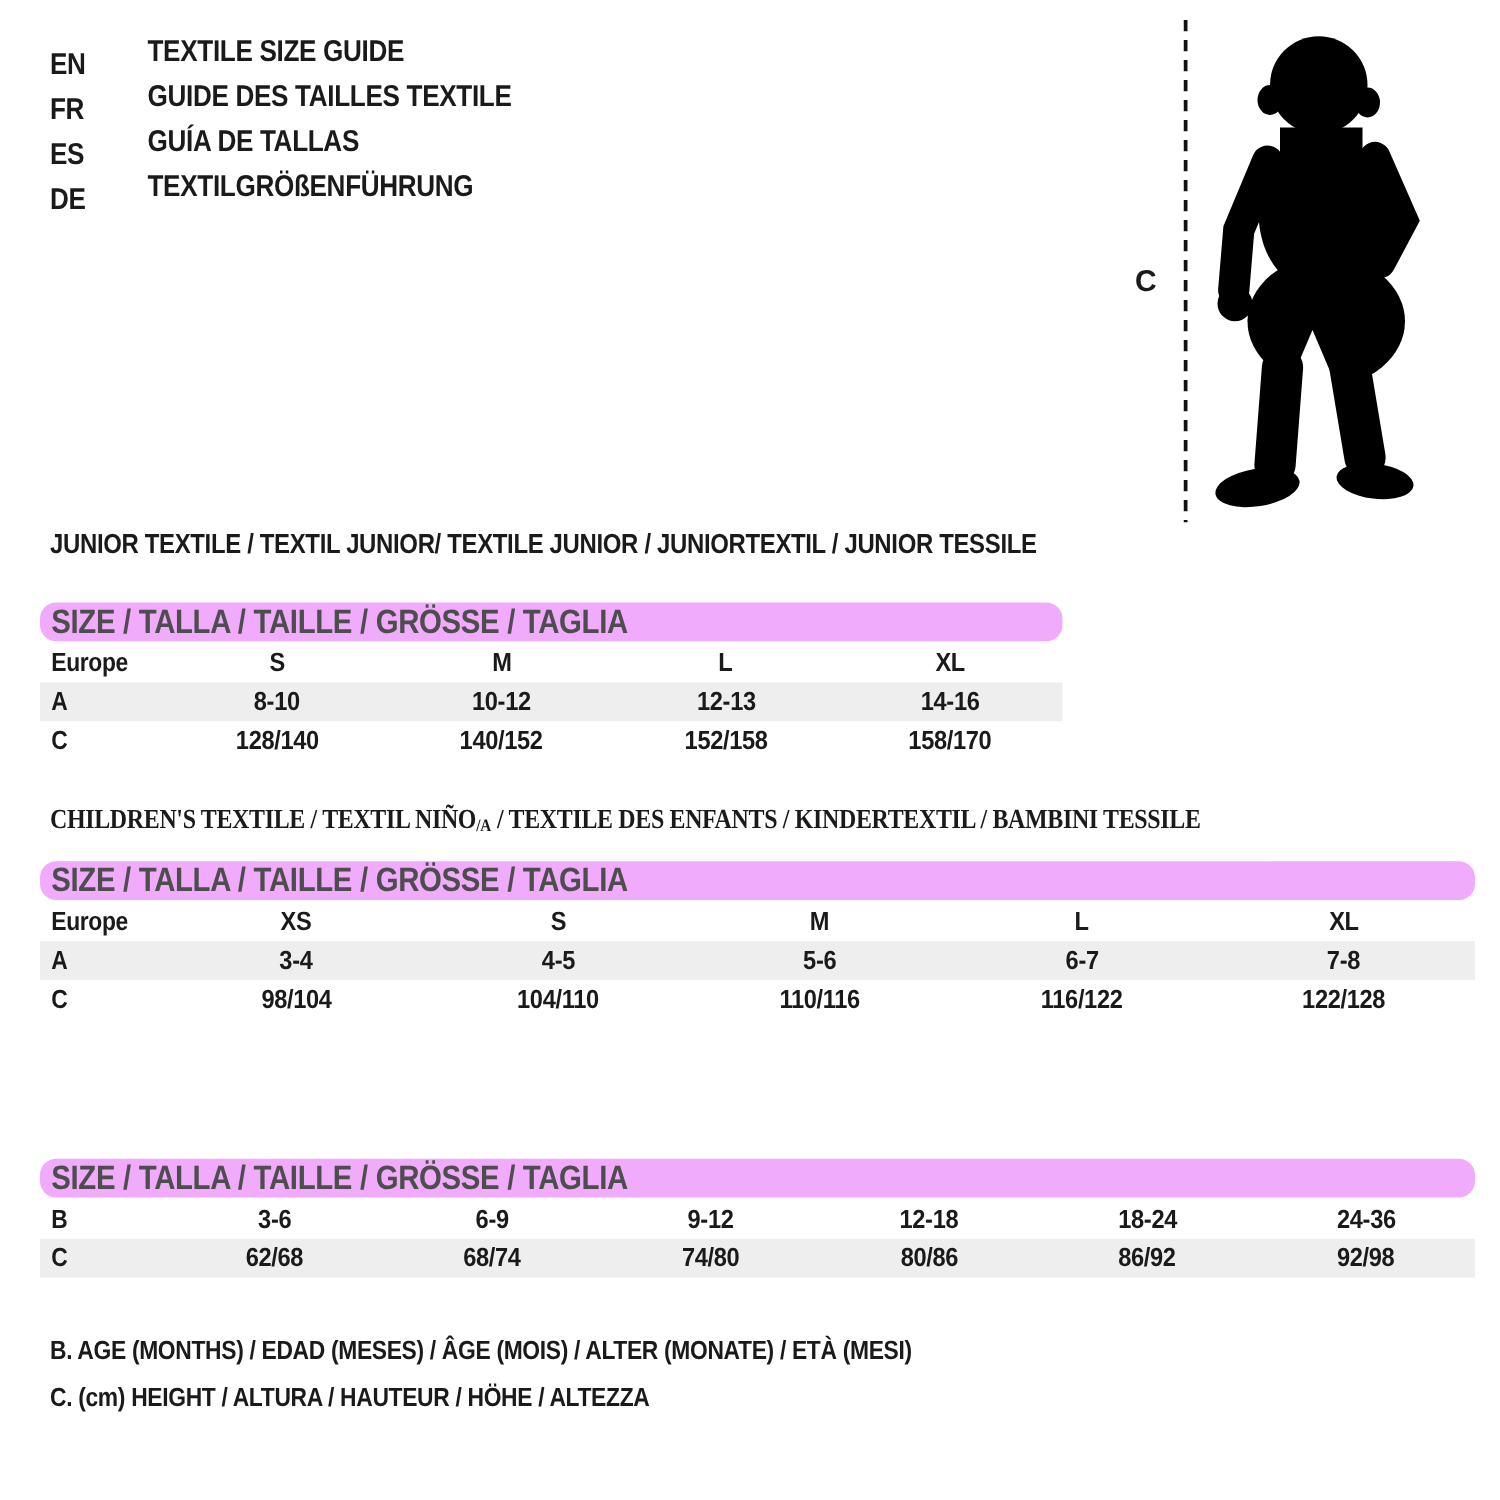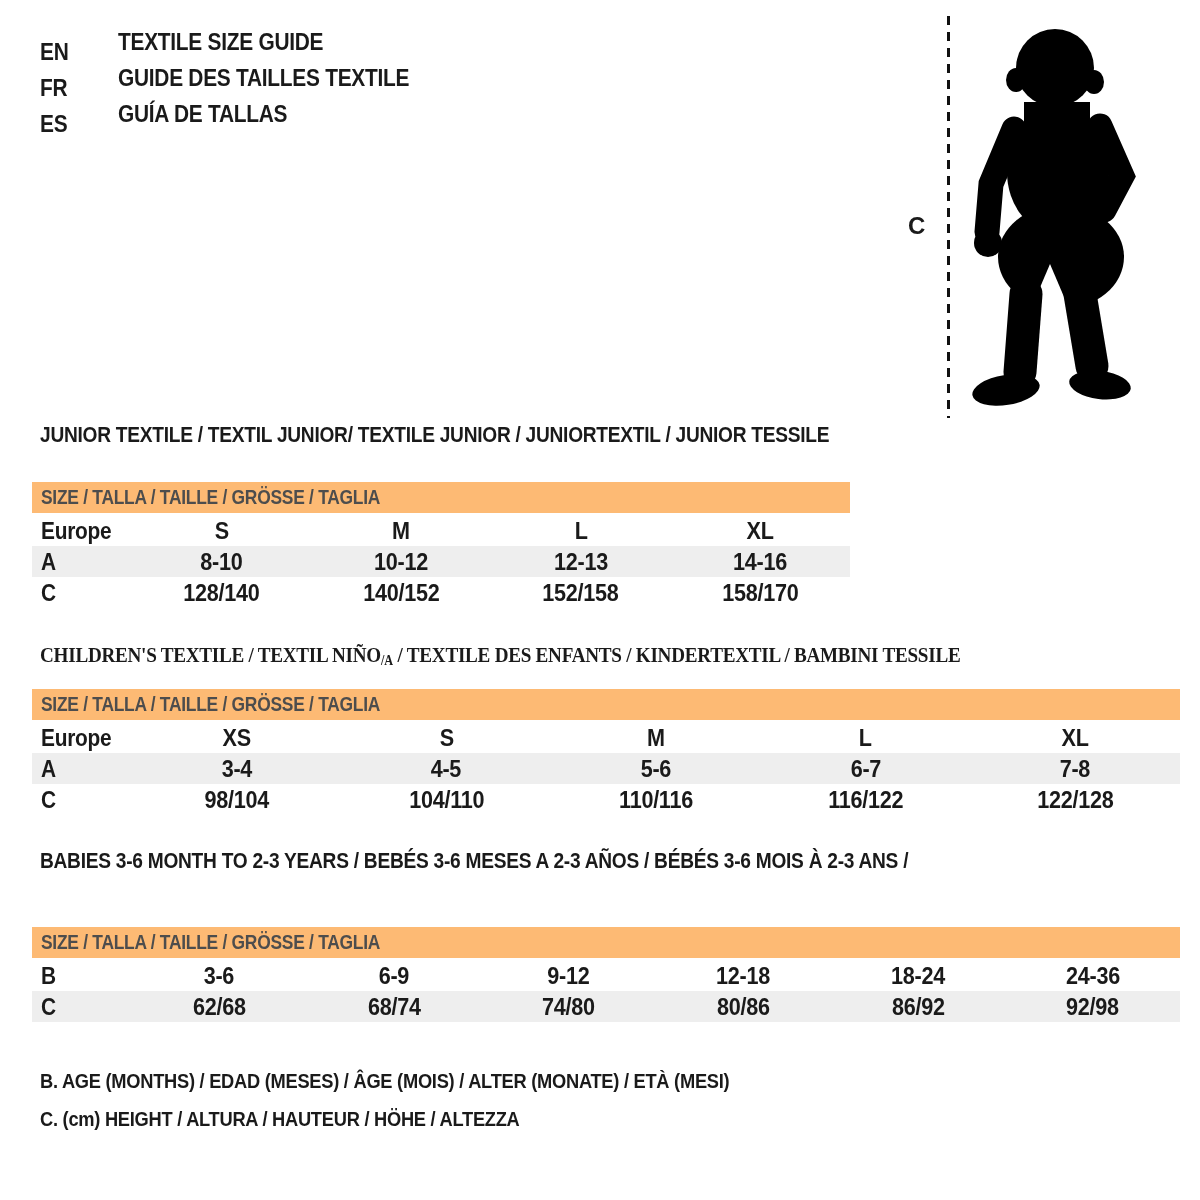--- a/index.html
+++ b/index.html
@@ -31,23 +31,23 @@
   #children-title { left:40px; top:642px;font-family:Liberation Serif, serif; }
   #babies-title   { left:40px; top:842px; line-height:37px; }
   .subsm { font-size:14px; vertical-align:-3px; letter-spacing:0; }
 
   
   .table { left:32px; }
   #junior-table   { top:482px; width:818px; }
   #children-table { top:689px; width:1148px; }
   #babies-table   { top:927px; width:1148px; }
 
-  .size-bar { height:31px; line-height:31px; background:#fdba74; color:#4d4d4d;
-              padding-left:9px; font-size:20px; margin-bottom:2px; }
-  .trow  { display:flex; align-items:center; height:31px; font-size:24px; }
+  .size-bar { height:31px; line-height:31px; background:#f0abfc; color:#4d4d4d;
+              padding-left:9px; font-size:27px; margin-bottom:2px;border-radius:13px; }
+  .trow  { display:flex; align-items:center; height:31px; font-size:21px; }
   .trow.shaded { background:#eeeeee; }
   .tlabel { width:100px; padding-left:9px; box-sizing:border-box; flex:none; }
   .tcell  { flex:1; text-align:center; }
 
   
   .legend { left:40px; top:1062px; }
   .legend-line { height:38px; line-height:38px; font-size:21px; }
 </style>
 </head>
 <body>
@@ -57,20 +57,24 @@
     <span class="lang-code"><span class="cnd">EN</span></span>
     <span class="cnd">TEXTILE SIZE GUIDE</span>
   </div>
   <div class="lang-row">
     <span class="lang-code"><span class="cnd">FR</span></span>
     <span class="cnd">GUIDE DES TAILLES TEXTILE</span>
   </div>
   <div class="lang-row">
     <span class="lang-code"><span class="cnd">ES</span></span>
     <span class="cnd">GUÍA DE TALLAS</span>
+  </div>
+  <div class="lang-row">
+    <span class="lang-code"><span class="cnd">DE</span></span>
+    <span class="cnd">TEXTILGRÖßENFÜHRUNG</span>
   </div>
 </div>
 
 <div class="abs fig-line">
   <svg width="5" height="402" viewBox="0 0 5 402">
     <line x1="2.5" y1="0" x2="2.5" y2="402" stroke="#111" stroke-width="3" stroke-dasharray="9 7"></line>
   </svg>
 </div>
 <div class="abs fig-c">C</div>
 <div class="abs fig-sil">
@@ -151,21 +155,20 @@
     <span class="tlabel"><span class="cnd">C</span></span>
     <span class="tcell"><span class="cndc">98/104</span></span>
     <span class="tcell"><span class="cndc">104/110</span></span>
     <span class="tcell"><span class="cndc">110/116</span></span>
     <span class="tcell"><span class="cndc">116/122</span></span>
     <span class="tcell"><span class="cndc">122/128</span></span>
   </div>
 </div>
 
 <div class="abs sec-title" id="babies-title">
-  <div><span class="cnd">BABIES 3-6 MONTH TO 2-3 YEARS / BEBÉS 3-6 MESES A 2-3 AÑOS / BÉBÉS 3-6 MOIS À 2-3 ANS /</span></div>
 </div>
 <div class="abs table" id="babies-table">
   <div class="size-bar">
     <span class="cnd">SIZE / TALLA / TAILLE / GRÖSSE / TAGLIA</span>
   </div>
   <div class="trow">
     <span class="tlabel"><span class="cnd">B</span></span>
     <span class="tcell"><span class="cndc">3-6</span></span>
     <span class="tcell"><span class="cndc">6-9</span></span>
     <span class="tcell"><span class="cndc">9-12</span></span>

